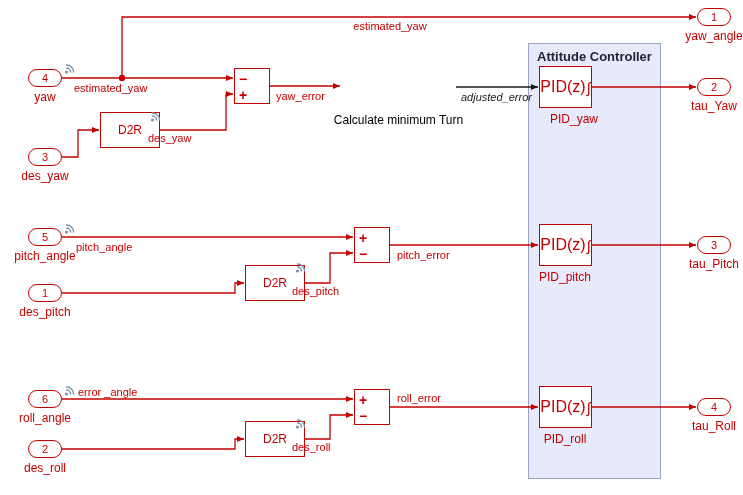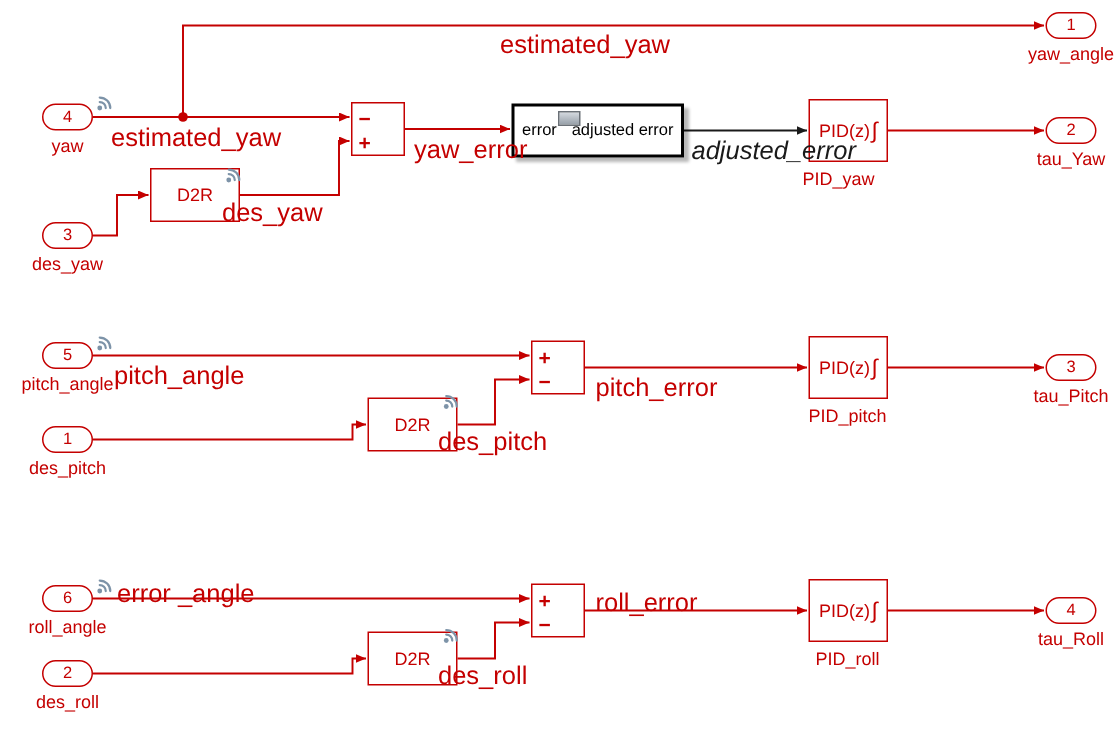--- a/index.html
+++ b/index.html
@@ -15,54 +15,57 @@
   .wires path.wb { fill: none; stroke: var(--black); stroke-width: 1.3px; }
   #ar path { fill: var(--red); }
   #ab path { fill: var(--black); }
   .wires circle.junction { fill: var(--red); }
 
   .port { position: absolute; width: 34px; height: 18px; border: 1.5px solid var(--red); border-radius: 9px;
           background: #fff; color: var(--red); font-size: 11px;
           display: flex; align-items: center; justify-content: center; }
   .plabel { position: absolute; width: 80px; text-align: center; font-size: 12px; color: var(--red); }
 
-  .sig { position: absolute; font-size: 17px; color: var(--red); white-space: nowrap; }
+  .sig { position: absolute; font-size: 11px; color: var(--red); white-space: nowrap; }
   .sig.dark { color: var(--black); font-style: italic; }
   .sig.ctr { width: 120px; text-align: center; }
 
   .d2r { position: absolute; width: 60px; height: 36px; border: 1.5px solid var(--red); background: #fff;
          color: var(--red); font-size: 12px; display: flex; align-items: center; justify-content: center; }
 
   .sum { position: absolute; width: 36px; height: 36px; border: 1.5px solid var(--red); background: #fff; color: var(--red); }
   .sum .sgn { position: absolute; left: 4px; font-size: 14px; font-weight: bold; line-height: 14px; }
   .sum .s1 { top: 3px; } .sum .s2 { top: 19px; }
 
   .pid { position: absolute; width: 53px; height: 42px; border: 1.5px solid var(--red); background: #fff;
          color: var(--red); display: flex; align-items: center; justify-content: center; }
-  .pid .pid-text { font-size: 12px; }
+  .pid .pid-text { font-size: 16px; }
   .pid .pid-int { font-size: 15px; margin-left: 1px; }
 
   .turn { position: absolute; left: 341px; top: 69px; width: 115px; height: 36px; border: 2px solid #000;
           background: #fff; box-shadow: 3px 3px 2px rgba(0,0,0,0.28); color: #000; }
   .turn .turn-in  { position: absolute; left: 5px;  top: 50%; transform: translateY(-50%); font-size: 11px; }
   .turn .turn-out { position: absolute; right: 5px; top: 50%; transform: translateY(-50%); font-size: 11px; }
   .turn .turn-icon { position: absolute; left: 29px; top: 3px; width: 15px; height: 10px;
                      background: linear-gradient(#d4d9df, #97a0a9); border: 1px solid #6a7077; }
 
   .caption { position: absolute; font-size: 12px; color: #000; text-align: center; }
 
   .wifi { position: absolute; width: 16px; height: 16px; }
   .wifi path { fill: none; stroke: var(--wireless); stroke-width: 1.5; stroke-linecap: round; }
   .wifi circle { fill: var(--wireless); }
 </style>
 </head>
 <body>
 
 <div class="canvas">
 
+  <div class="region">
+    <div class="region-title">Attitude Controller</div>
+  </div>
 
   <svg class="wires" width="743" height="495" viewBox="0 0 743 495">
     <defs>
       <marker id="ar" markerWidth="8" markerHeight="8" refX="7" refY="3" orient="auto" markerUnits="userSpaceOnUse">
         <path d="M0,0 L7,3 L0,6 Z"></path>
       </marker>
       <marker id="ab" markerWidth="8" markerHeight="8" refX="7" refY="3" orient="auto" markerUnits="userSpaceOnUse">
         <path d="M0,0 L7,3 L0,6 Z"></path>
       </marker>
     </defs>
@@ -118,31 +121,27 @@
   </div>
   <div class="sum" style="left:354px;top:227px">
     <span class="sgn s1">+</span>
     <span class="sgn s2">−</span>
   </div>
   <div class="sum" style="left:354px;top:389px">
     <span class="sgn s1">+</span>
     <span class="sgn s2">−</span>
   </div>
 
-  <div class="turn">
-    <span class="turn-icon"></span>
-    <span class="turn-in">error</span>
-    <span class="turn-out">adjusted error</span>
-  </div>
+  <div class="caption" style="left:318px;top:113px;width:161px">Calculate minimum Turn</div>
 
   <div class="pid" style="left:539px;top:66px">
     <span class="pid-text">PID(z)</span>
       <span class="pid-int">∫</span>
   </div>
-  <div class="plabel" style="left:519px;top:112px">PID_yaw</div>
+  <div class="plabel" style="left:534px;top:112px">PID_yaw</div>
   <div class="pid" style="left:539px;top:224px">
     <span class="pid-text">PID(z)</span>
       <span class="pid-int">∫</span>
   </div>
   <div class="plabel" style="left:525px;top:270px">PID_pitch</div>
   <div class="pid" style="left:539px;top:386px">
     <span class="pid-text">PID(z)</span>
       <span class="pid-int">∫</span>
   </div>
   <div class="plabel" style="left:525px;top:432px">PID_roll</div>

